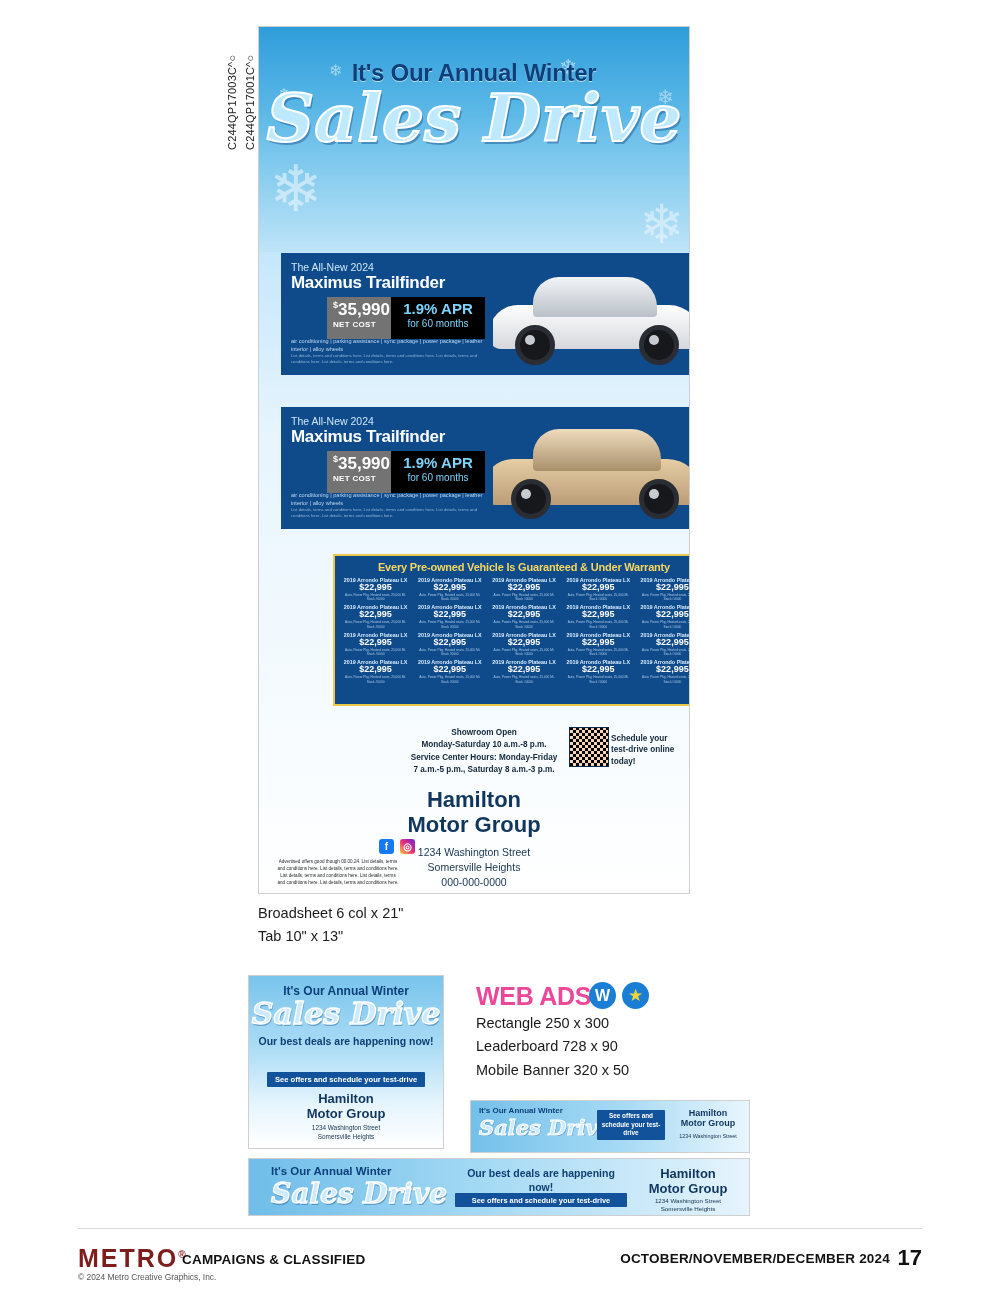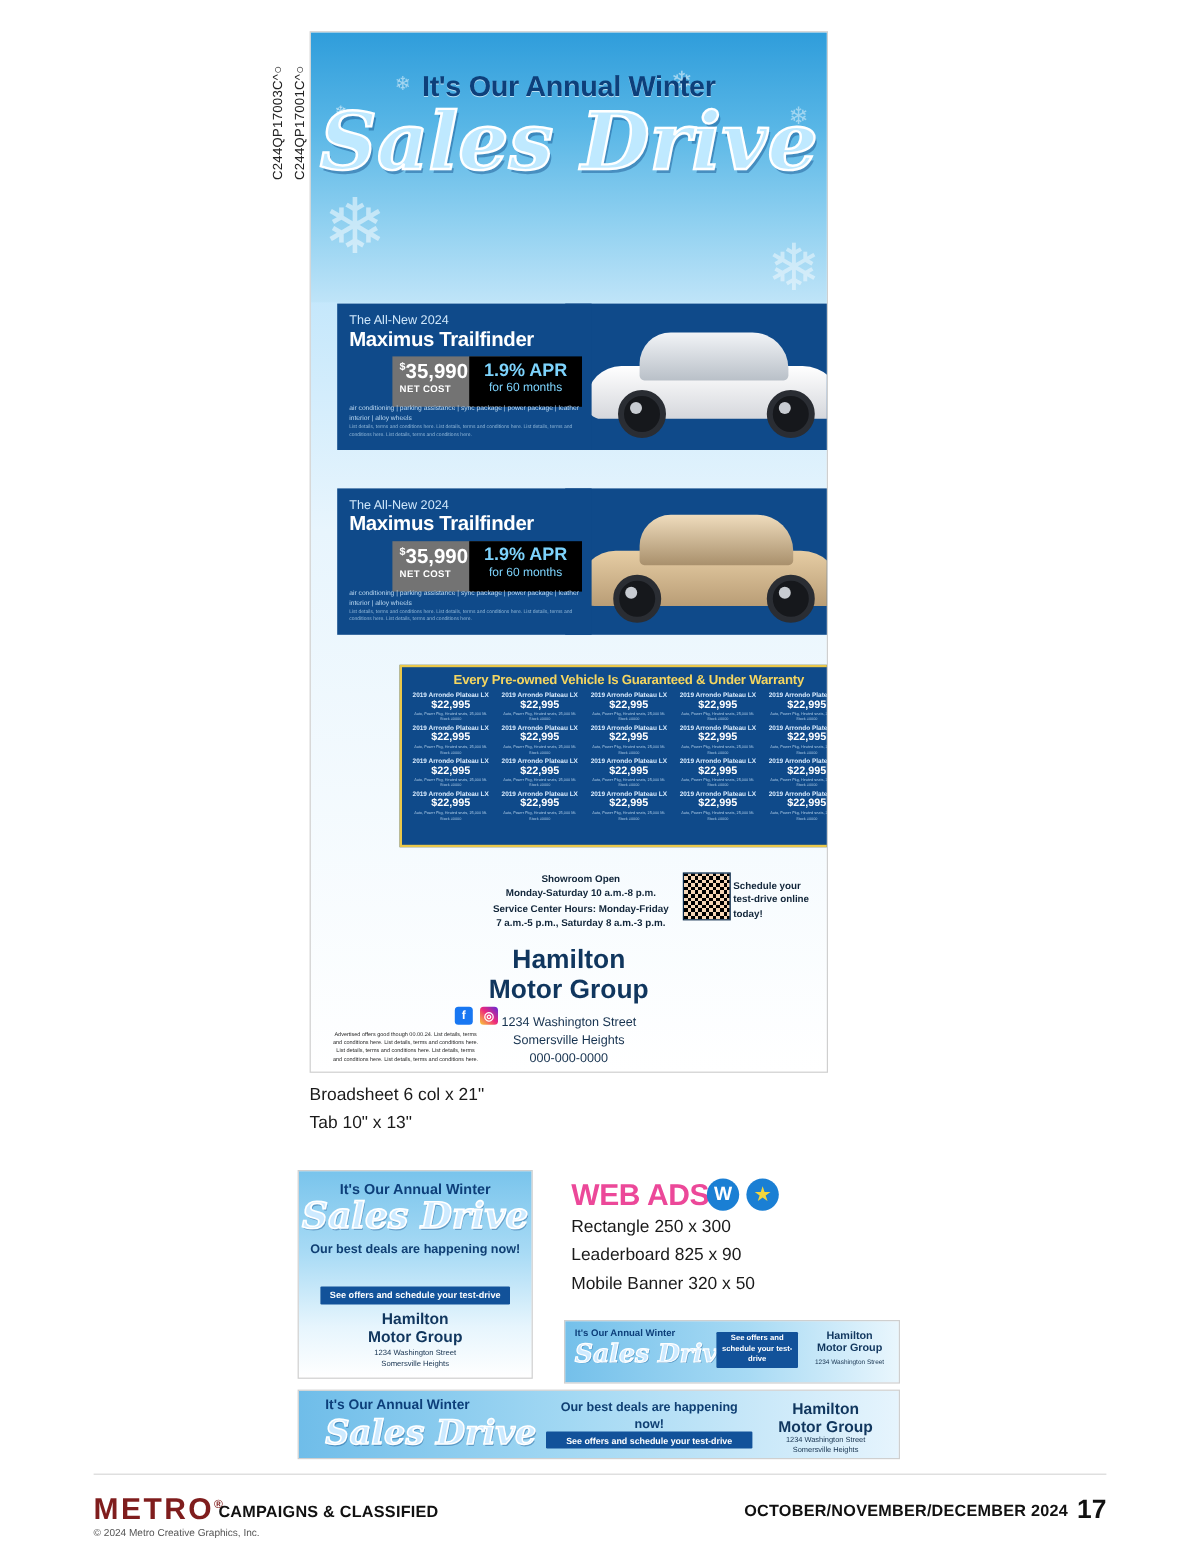--- a/index.html
+++ b/index.html
@@ -500,21 +500,21 @@
     </div>
     <div class="rect-addr" style="white-space:pre-line;">1234 Washington Street
 Somersville Heights</div>
   </div>
 
   <div class="webads-head">WEB ADS</div>
   <div class="badge-w">W</div>
   <div class="badge-star">★</div>
   <div class="webads-list">
     <div>Rectangle 250 x 300</div>
-    <div>Leaderboard  825 x 90</div>
+    <div>Leaderboard  728 x 90</div>
     <div>Mobile Banner 320 x 50</div>
   </div>
 
   <div class="mobile-ad">
     <div class="mob-h1">It's Our Annual Winter</div>
     <div class="mob-h2">Sales Drive</div>
     <div class="mob-btn">See offers and schedule your test-drive</div>
     <div class="mob-dealer">
       <span>Hamilton</span><br>
       <span>Motor Group</span>

